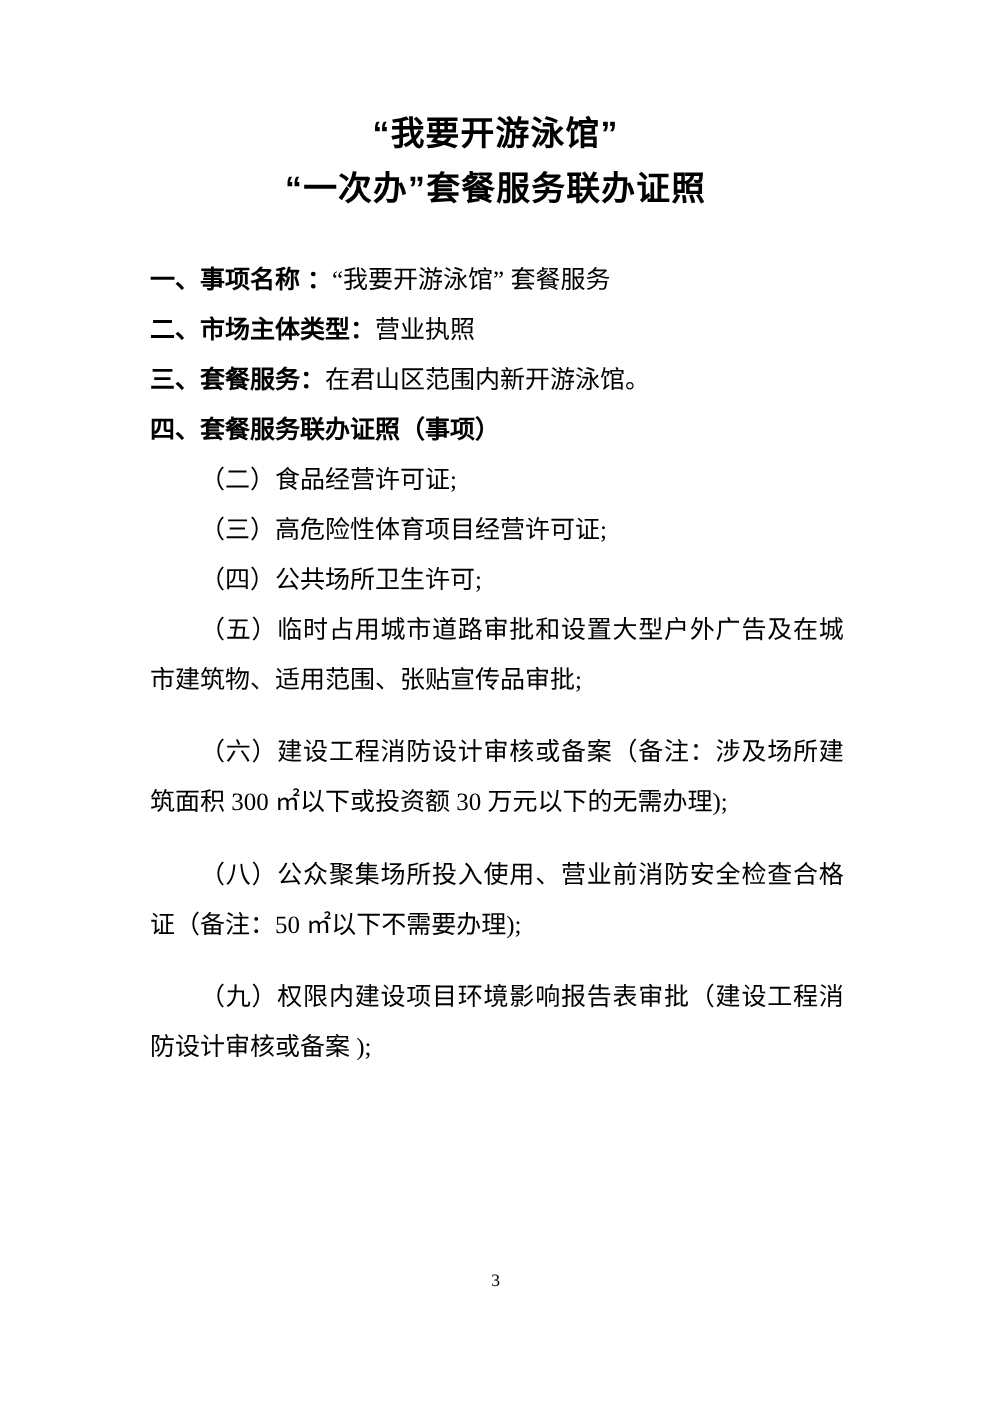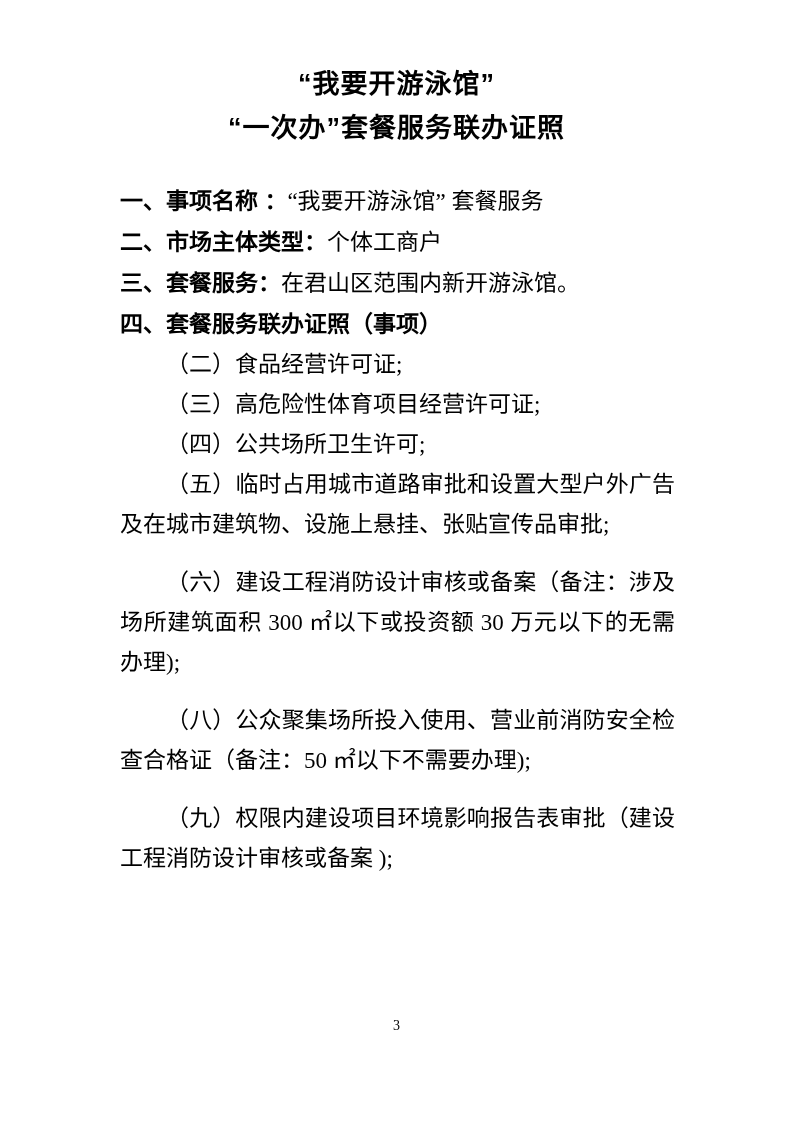--- a/index.html
+++ b/index.html
@@ -11,34 +11,34 @@
     position: relative;
     width: 793px;
     height: 1122px;
     background: #ffffff;
     color: #000000;
     font-family: "Liberation Serif", "DejaVu Serif", serif;
     overflow: hidden;
     box-sizing: border-box;
   }
   .title-block {
-    padding-top: 62px;
+    padding-top: 85px;
     text-align: center;
     font-family: "Liberation Sans", "DejaVu Sans", sans-serif;
     font-weight: bold;
     font-size: 27px;
     line-height: 44px;
     letter-spacing: 1px;
   }
   .title-line {
     display: block;
   }
   .body-block {
     margin: 31px 118px 0 120px;
-    font-size: 23px;
+    font-size: 20px;
     line-height: 40px;
   }
   p.section {
     margin: 0;
     text-align: left;
   }
   p.section .label {
     font-family: "Liberation Sans", "DejaVu Sans", sans-serif;
     font-weight: bold;
   }
@@ -75,30 +75,30 @@
 
   <h1 class="title-block" style="margin:0; font-size:27px;">
     <span class="title-line">“我要开游泳馆”</span>
     <span class="title-line">“一次办”套餐服务联办证照</span>
   </h1>
 
   <div class="body-block">
 
     <p class="section"><span class="label">一、事项名称 ：</span><span class="content">“我要开游泳馆” 套餐服务</span></p>
 
-    <p class="section"><span class="label">二、市场主体类型：</span><span class="content">个体工商户</span></p>
+    <p class="section"><span class="label">二、市场主体类型：</span><span class="content">营业执照</span></p>
 
     <p class="section"><span class="label">三、套餐服务：</span><span class="content">在君山区范围内新开游泳馆。</span></p>
 
     <p class="section"><span class="label">四、套餐服务联办证照（事项）</span><span class="content"></span></p>
 
     <p class="item">（二）食品经营许可证;</p>
     <p class="item">（三）高危险性体育项目经营许可证;</p>
     <p class="item">（四）公共场所卫生许可;</p>
-    <p class="item">（五）临时占用城市道路审批和设置大型户外广告及在城市建筑物、设施上悬挂、张贴宣传品审批;</p>
+    <p class="item">（五）临时占用城市道路审批和设置大型户外广告及在城市建筑物、适用范围、张贴宣传品审批;</p>
     <p class="item spaced">（六）建设工程消防设计审核或备案（备注：涉及场所建筑面积 300 ㎡以下或投资额 30 万元以下的无需办理);</p>
     <p class="item spaced">（八）公众聚集场所投入使用、营业前消防安全检查合格证（备注：50 ㎡以下不需要办理);</p>
     <p class="item spaced">（九）权限内建设项目环境影响报告表审批（建设工程消防设计审核或备案 );</p>
 
   </div>
 
   <div class="footer-pagenum">3</div>
 
 </div>
 

